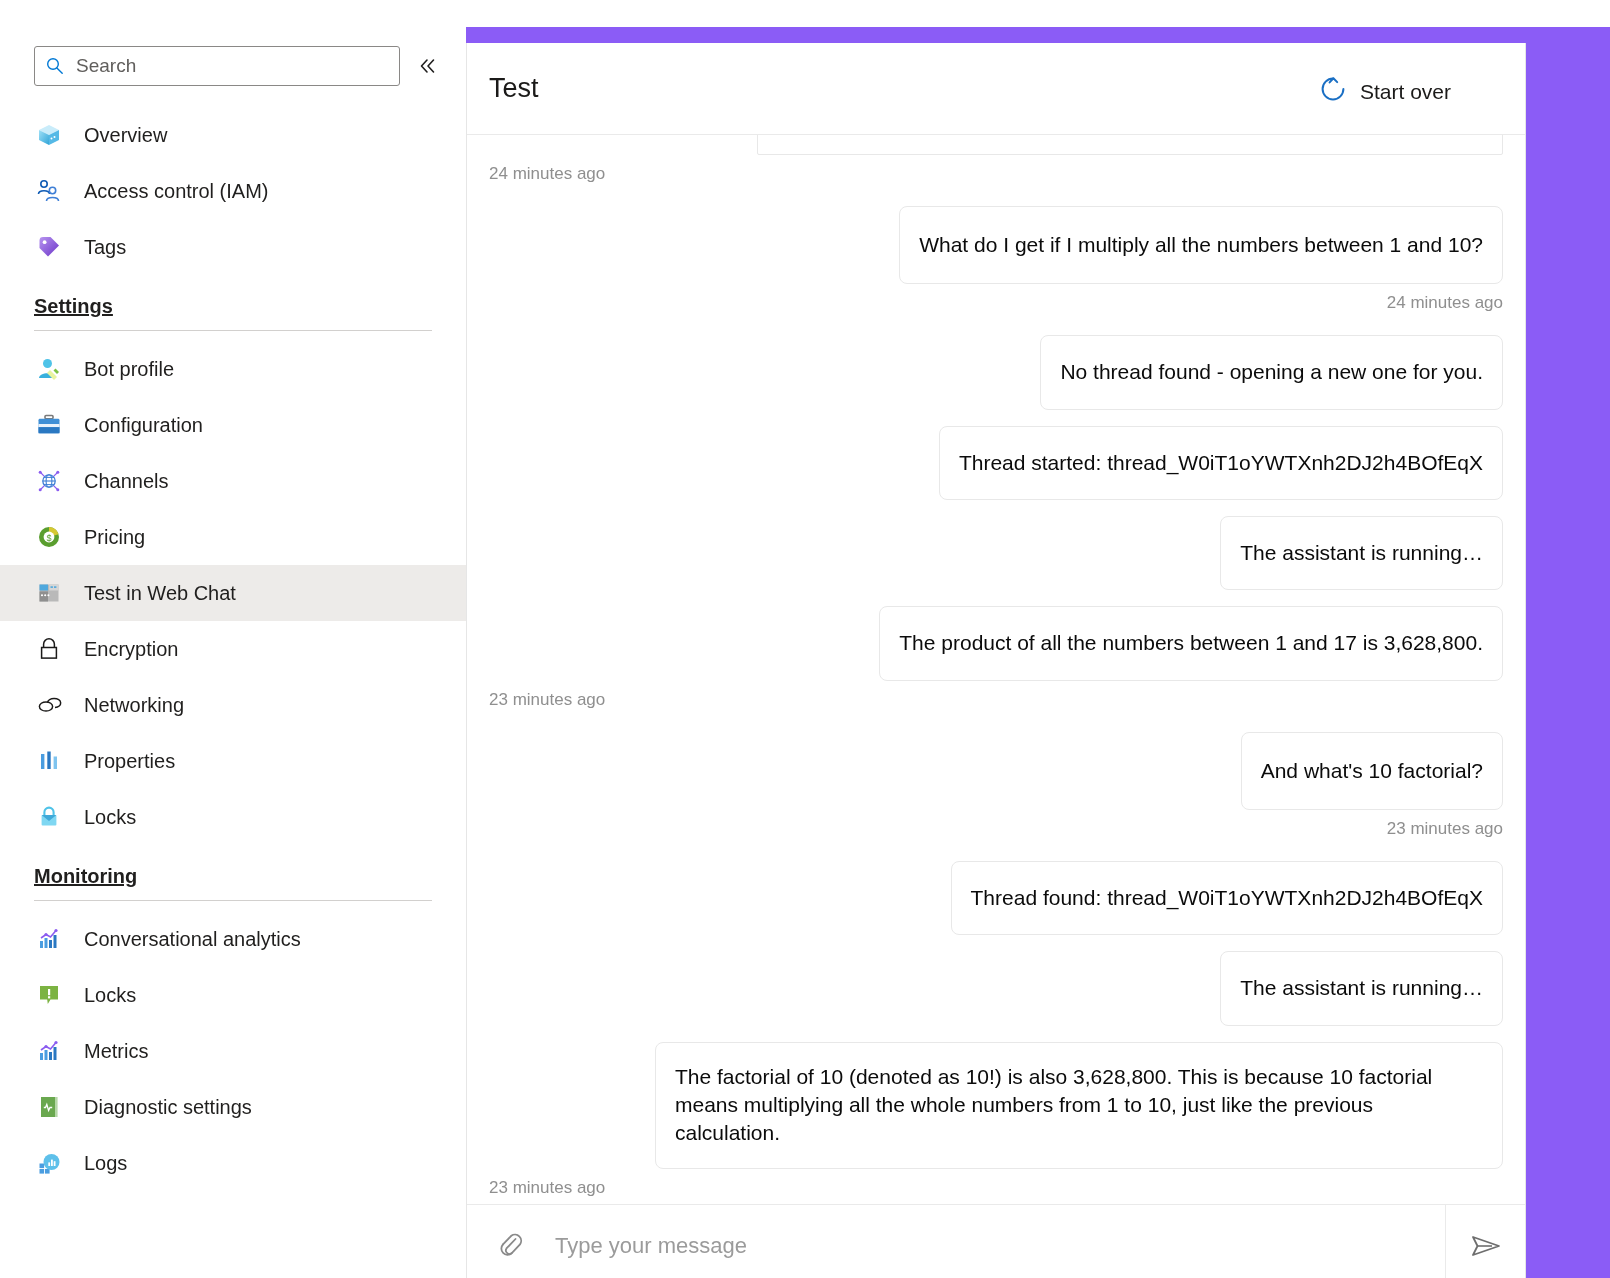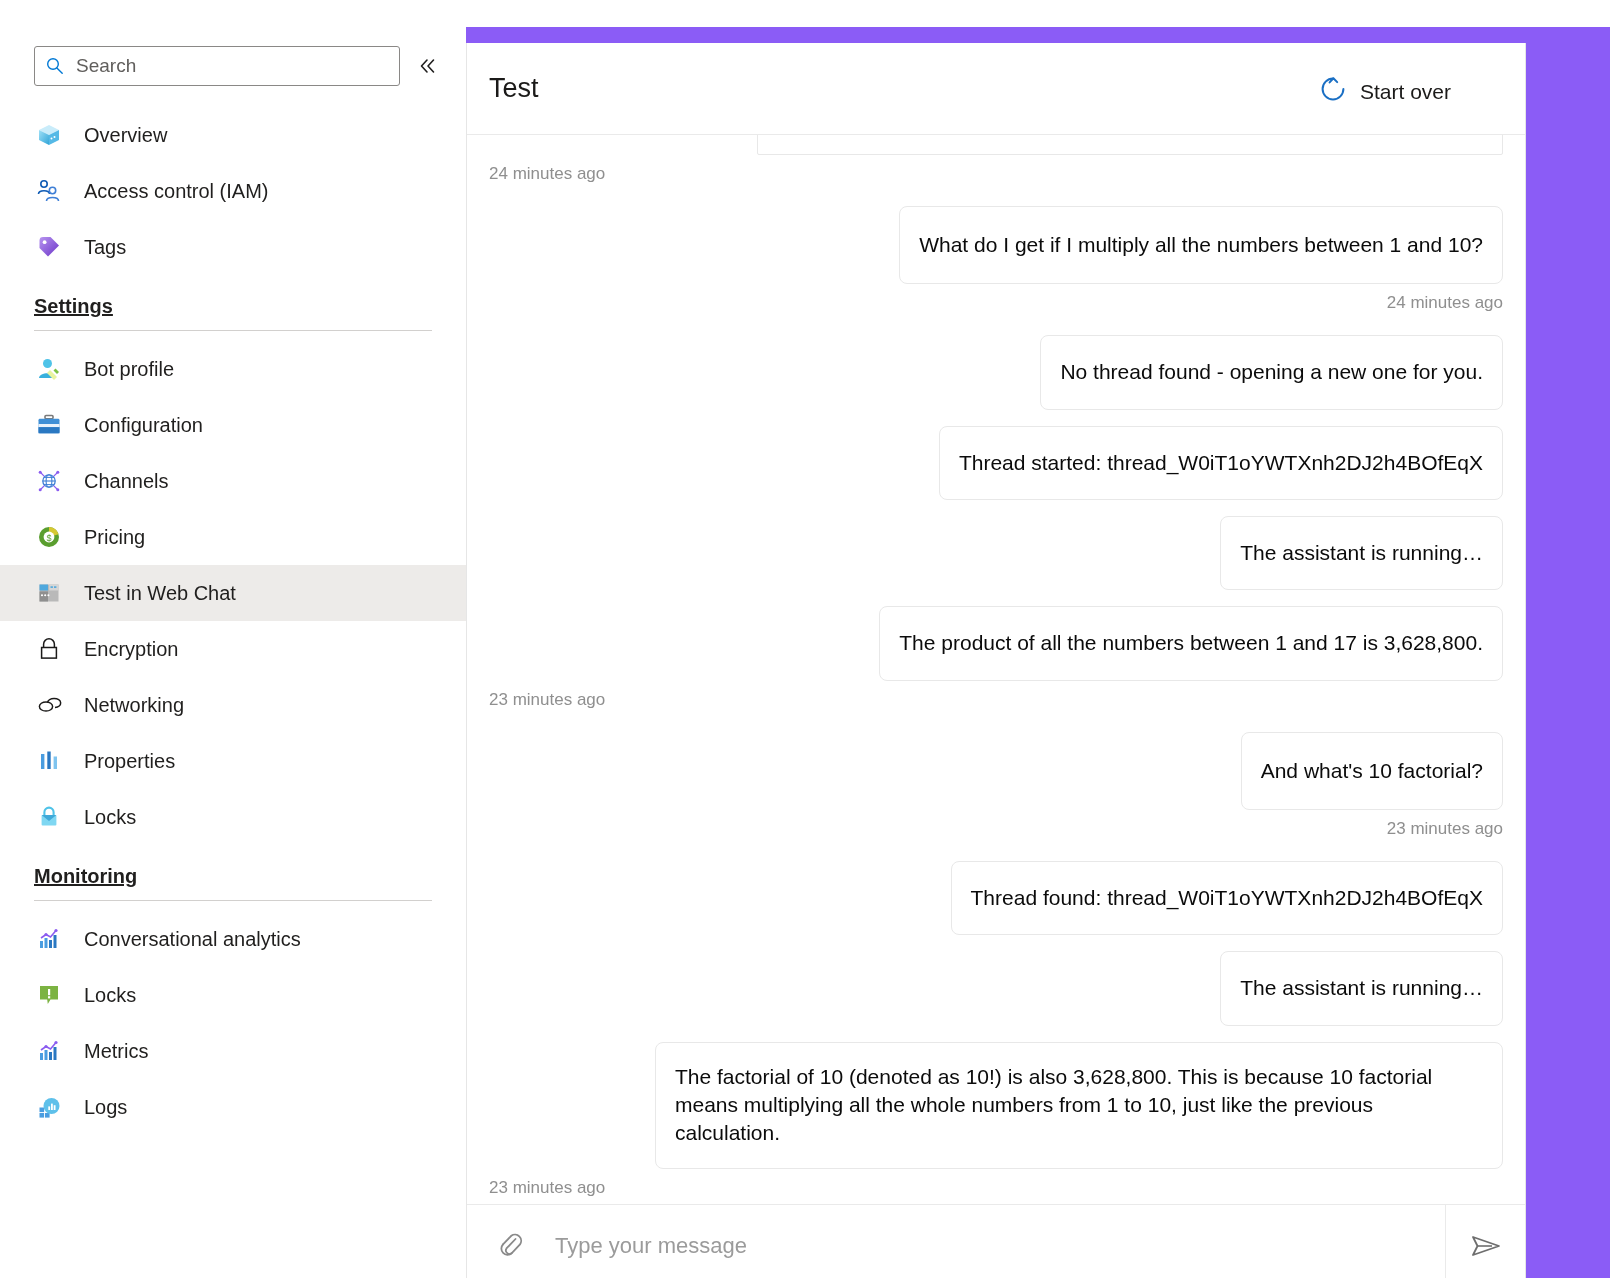--- a/index.html
+++ b/index.html
@@ -455,20 +455,30 @@
           <rect x="13" y="14" width="3" height="8" fill="#2a78c2"></rect>
           <rect x="17.5" y="9" width="3" height="13" fill="#2a78c2"></rect>
           <polyline points="5,12 10,8.5 14.5,11 20,4.5" fill="none" stroke="#8b5cf0" stroke-width="1.6"></polyline>
           <circle cx="10" cy="8.5" r="1.6" fill="#8b5cf0"></circle>
           <circle cx="20" cy="4.5" r="1.6" fill="#8b5cf0"></circle>
         </svg>
       </span>
       <span class="lbl">Metrics</span>
     </div>
 
+    <div class="nav-item">
+      <span class="ico">
+        <svg width="26" height="26" viewBox="0 0 26 26">
+          <rect x="5" y="3" width="14" height="20" fill="#6aa84f"></rect>
+          <rect x="19" y="3" width="2.6" height="20" fill="#b6d7a8"></rect>
+          <polyline points="7.8,13.5 9.5,13.5 10.8,10.5 12.6,16.5 14,13.5 16.2,13.5" fill="none" stroke="#fff" stroke-width="1.3"></polyline>
+        </svg>
+      </span>
+      <span class="lbl">Diagnostic settings</span>
+    </div>
 
     <div class="nav-item">
       <span class="ico">
         <svg width="26" height="26" viewBox="0 0 26 26">
           <rect x="3.5" y="13.5" width="4.6" height="4.6" fill="#4a9de0"></rect>
           <rect x="3.5" y="19" width="4.6" height="4.6" fill="#4a9de0"></rect>
           <rect x="9" y="19" width="4.6" height="4.6" fill="#4a9de0"></rect>
           <circle cx="15.5" cy="12" r="8" fill="#5ec0ea"></circle>
           <rect x="12.3" y="12.4" width="1.8" height="3.6" fill="#fff"></rect>
           <rect x="15" y="9.6" width="1.8" height="6.4" fill="#fff"></rect>

